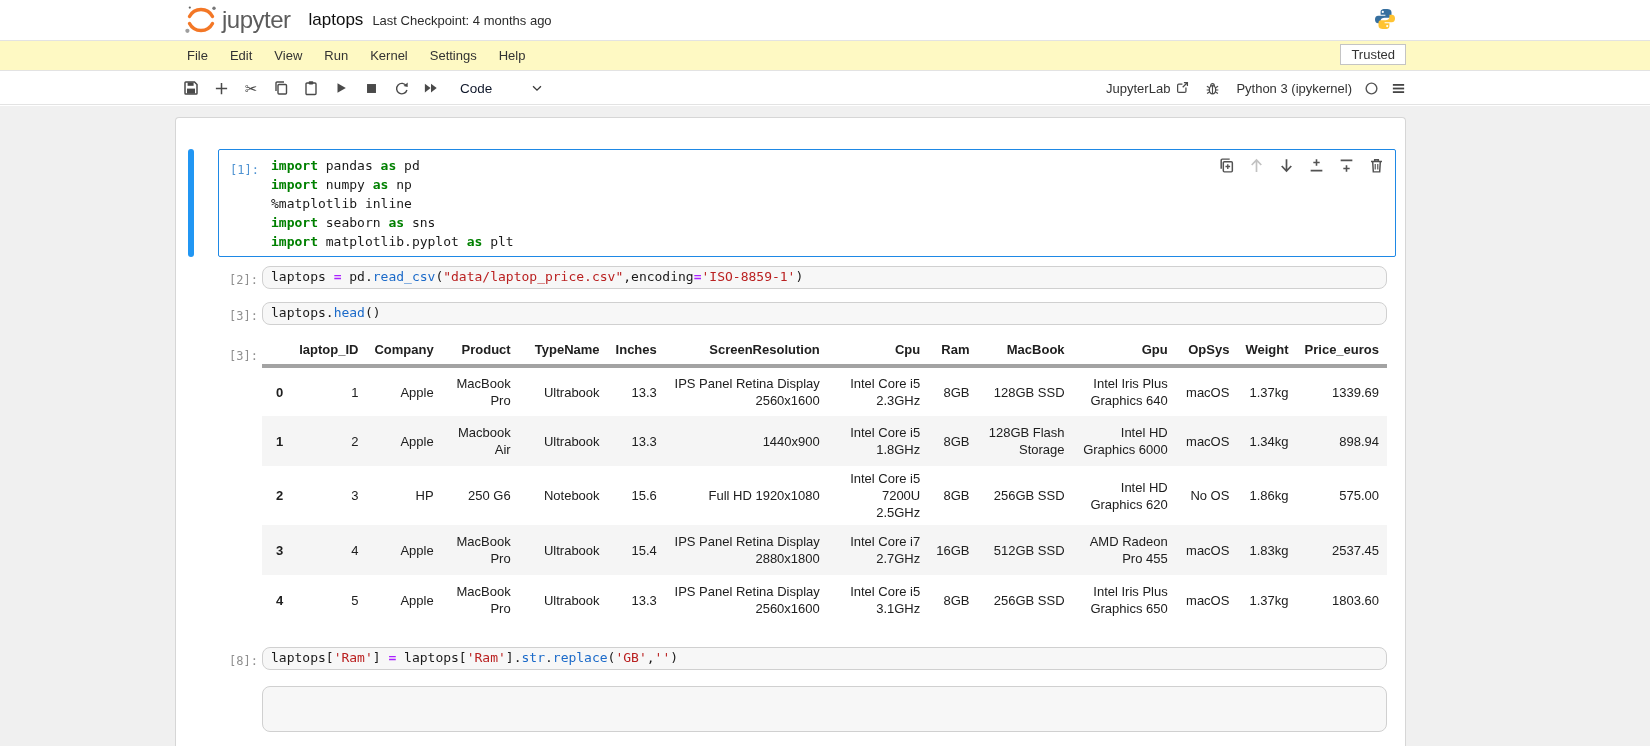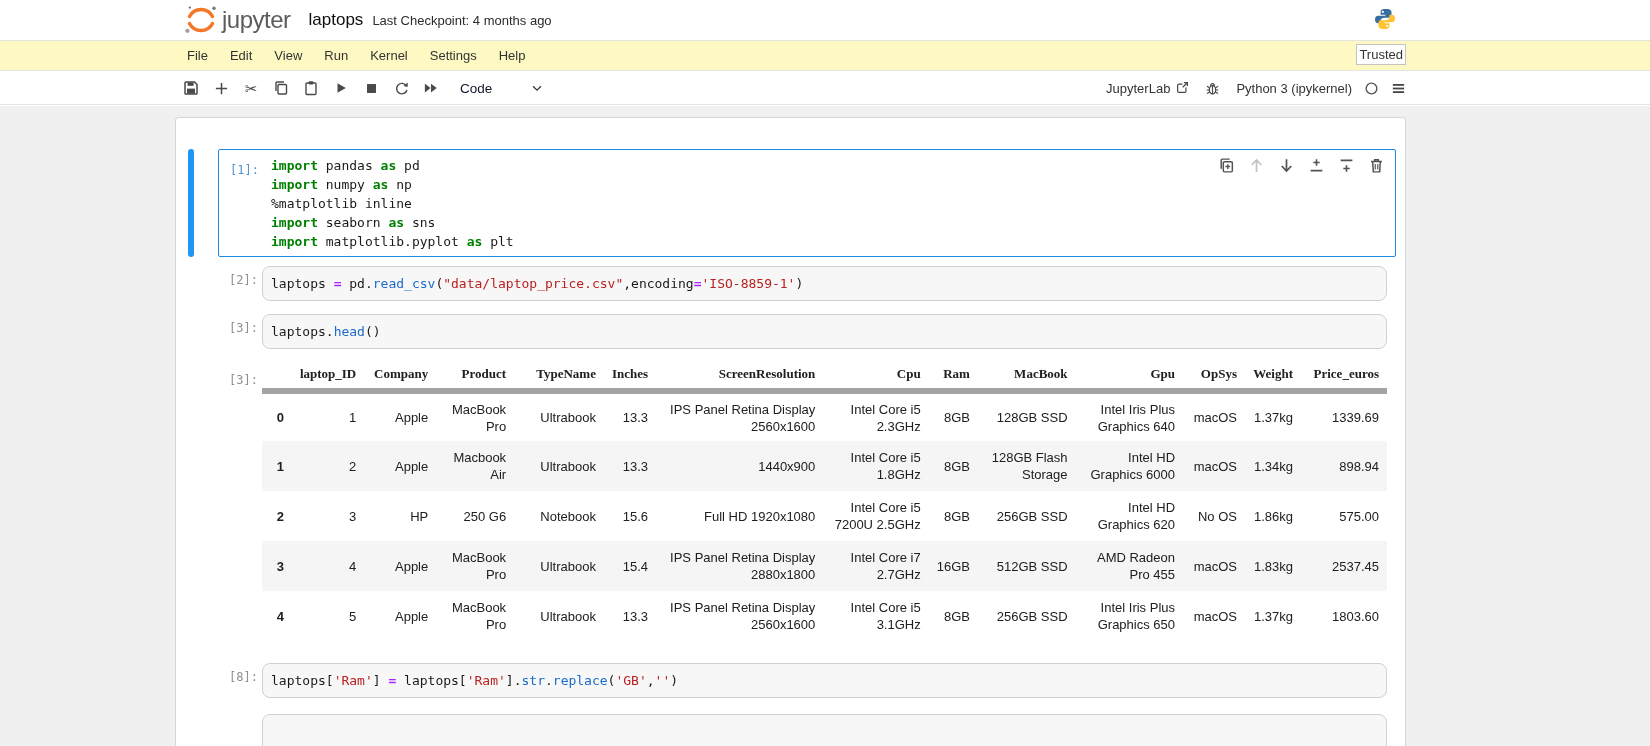--- a/index.html
+++ b/index.html
@@ -18,21 +18,21 @@
   .doc-title { margin-left:18px; font-size:17px; color:#0f0f0f; cursor:pointer; }
   .checkpoint { margin-left:9px; font-size:13px; color:#2b2b2b; }
   .python-logo { position:absolute; right:254px; top:8px; }
 
   
   .menubar { position:absolute; top:41px; left:0; right:0; height:30px; background:#fef9c3;
              border-bottom:1px solid #e3e3e3; display:flex; align-items:center; font-size:13px; color:#333; }
   .menubar .menu-item { padding:5px 11px; cursor:pointer; }
   .menubar .menu-item:first-of-type { margin-left:176px; }
   .trusted { position:absolute; right:244px; top:3px; border:1px solid #c4c4c4; background:#fff;
-             padding:2px 2px; font-size:13px; color:#333; cursor:pointer; }
+             padding:2px 10px; font-size:13px; color:#333; cursor:pointer; }
 
   
   .toolbar { position:absolute; top:72px; left:0; right:0; height:33px; background:#fff;
              border-bottom:1px solid #e3e3e3; display:flex; align-items:center; }
   .tbtn { width:30px; height:26px; display:flex; align-items:center; justify-content:center; cursor:pointer; color:#4a4a4a; }
   .tbtn:first-of-type { margin-left:176px; }
   .glyph { font-size:15px; color:#4a4a4a; line-height:1; }
   .celltype { margin-left:14px; display:flex; align-items:center; gap:38px; font-size:13.5px; color:#0f172a; cursor:pointer; }
   .toolbar-right { position:absolute; right:244px; display:flex; align-items:center; font-size:13px; color:#333; }
   .toolbar-right .lbl { cursor:pointer; } .gap12{width:12px;} .gap16{width:16px;} .gap5{width:5px;}
@@ -41,21 +41,21 @@
   .content { position:absolute; top:106px; left:0; right:0; bottom:0; background:#f0f0f0; }
   .panel { position:absolute; left:175px; top:11px; width:1231px; bottom:0; background:#fff;
            border:1px solid #d6d6d6; border-bottom:none; border-radius:4px 4px 0 0; overflow:hidden; padding-top:31px; }
 
   .cell { position:relative; display:flex; margin:0 18px 0 42px; }
   .prompt { flex:none; width:40px; text-align:right; font-family:"DejaVu Sans Mono",monospace;
             font-size:12px; line-height:17px; color:#8f8f8f; padding-top:6px; }
   .prompt.active { color:#4f93d2; }
 
   .editorbox { flex:1; margin-left:4px; background:#f7f7f7; border:1px solid #d0d0d0; border-radius:8px;
-               padding:7px 8px; font-family:"DejaVu Sans Mono",monospace; font-size:13px; line-height:19px; cursor:text; }
+               padding:0 8px; font-family:"DejaVu Sans Mono",monospace; font-size:13px; line-height:19px; cursor:text; }
 
   .cell.selected { border:1px solid #1e88e5; border-radius:2px; margin-right:9px; background:#fff; padding:6px 8px 5px 0; }
   .cell.selected .editor { flex:1; margin-left:4px; padding-left:8px; font-family:"DejaVu Sans Mono",monospace;
                            font-size:13px; line-height:19px; cursor:text; }
   .selbar { position:absolute; left:-31px; top:-1px; bottom:-1px; width:6px; background:#2196f3; border-radius:3px; cursor:pointer; }
   .celltools { position:absolute; top:7px; right:10px; display:flex; gap:13px; align-items:center; }
   .ctbtn { width:17px; height:17px; display:flex; align-items:center; justify-content:center; cursor:pointer; }
 
   .code-line { white-space:pre; }
   .tok-pl { color:#1a1a1a; }
@@ -64,21 +64,21 @@
   .tok-str { color:#ba2121; }
   .tok-fn { color:#1b6ac9; }
 
   
   .outrow { display:flex; margin:10px 18px 0 42px; }
   .outprompt { flex:none; width:40px; text-align:right; font-family:"DejaVu Sans Mono",monospace;
                font-size:12px; color:#8f8f8f; padding-top:14px; }
   .outtable { margin-left:4px; }
   table.dataframe { border-collapse:collapse; table-layout:fixed; font-size:13px; color:#202020; }
   table.dataframe th, table.dataframe td { text-align:right; vertical-align:middle; padding:4px 8px; line-height:17px; overflow:hidden; }
-  table.dataframe thead th { font-weight:bold; padding:6px 8px; border-bottom:6px solid #a3a3a3;font-family:Liberation Serif, serif; }
+  table.dataframe thead th { font-weight:bold; padding:6px 8px; border-bottom:4px solid #a3a3a3; }
   table.dataframe tbody tr { height:50px; }
   table.dataframe tbody tr:nth-child(even) { background:#f5f5f5; }
   table.dataframe tbody th { font-weight:bold; }
 </style>
 </head>
 <body>
 
 <div class="topbar">
   <div class="brand">
     <svg width="34" height="30" viewBox="0 0 34 30">

